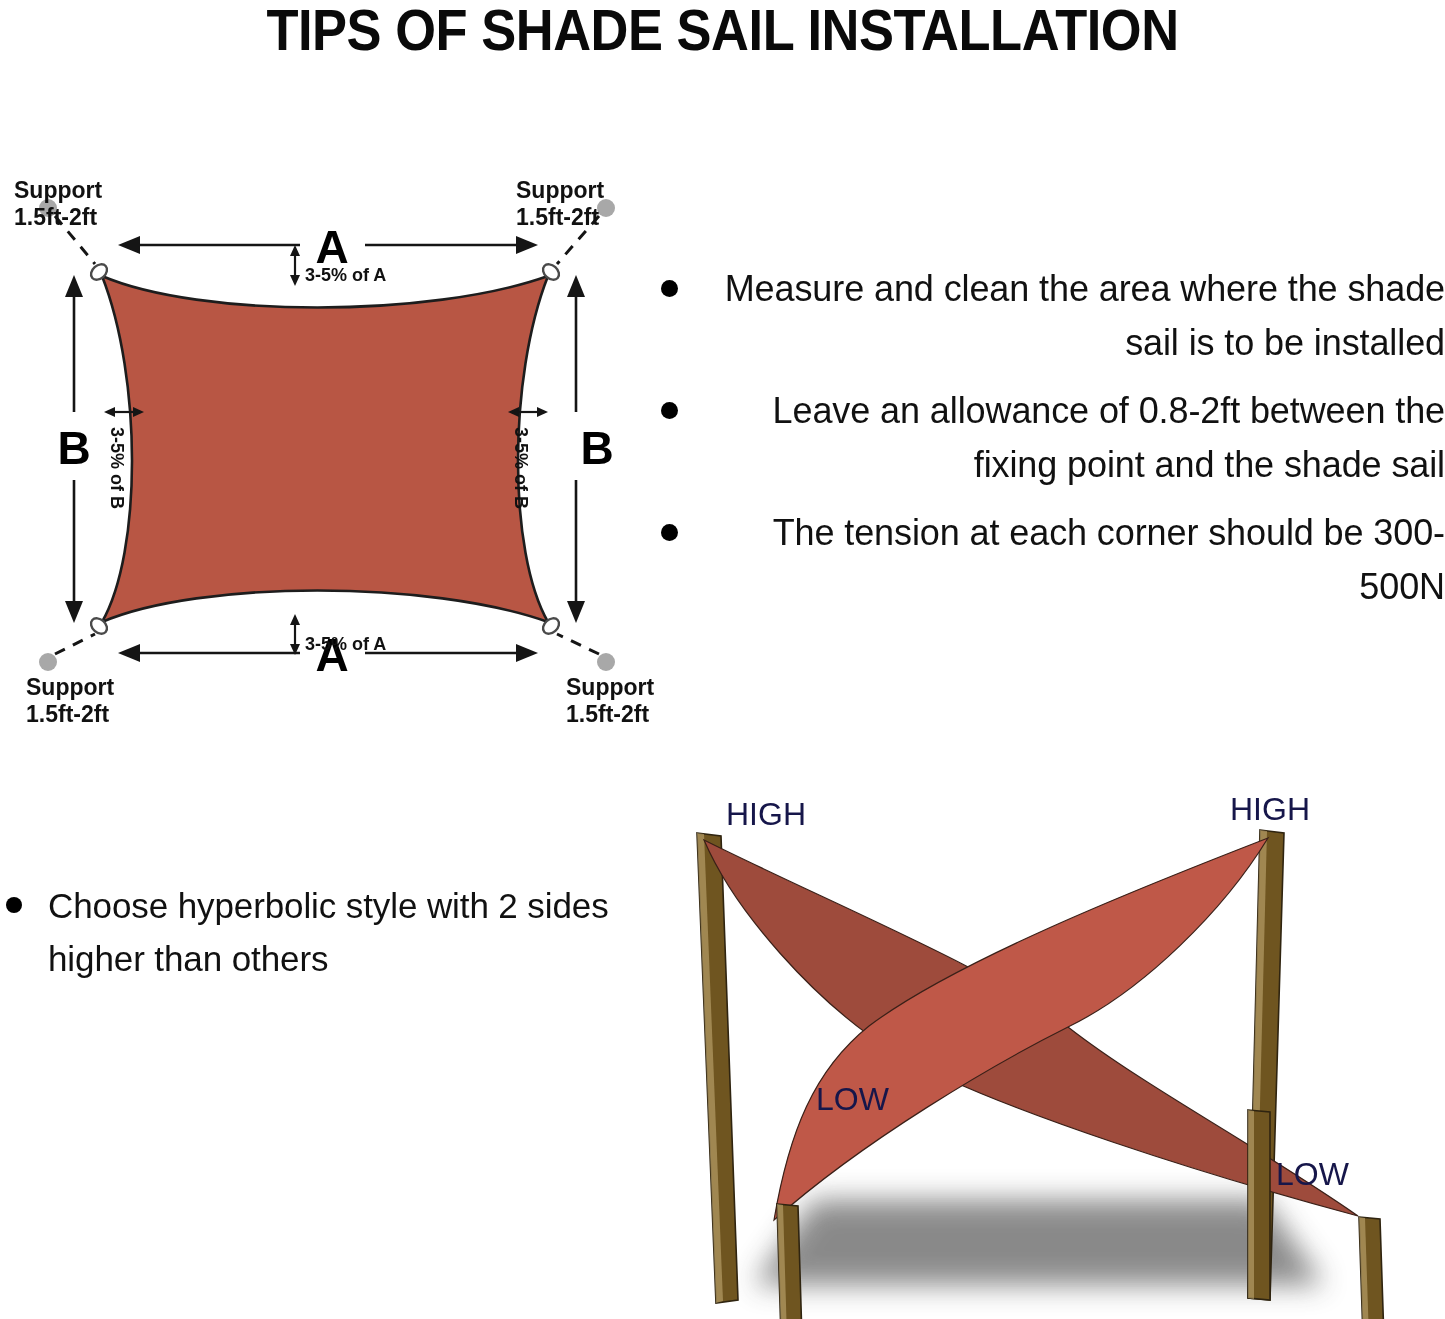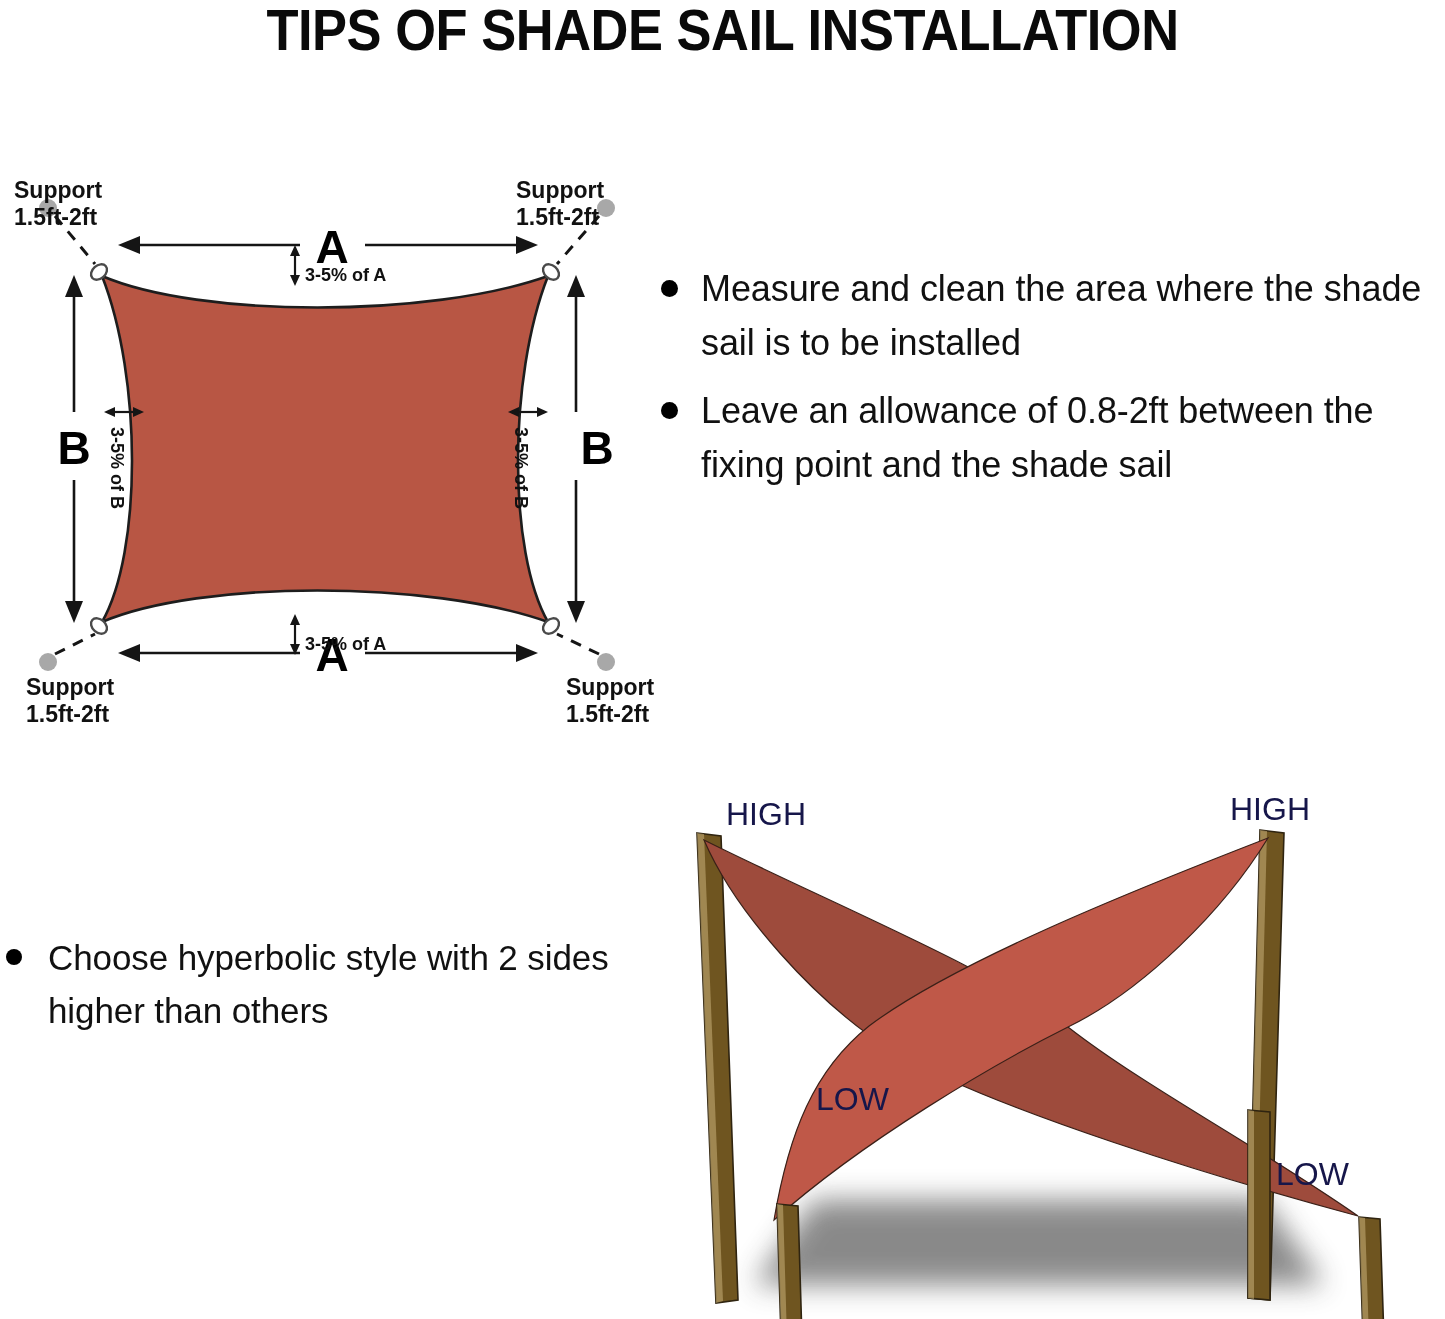--- a/index.html
+++ b/index.html
@@ -30,22 +30,22 @@
     transform: scaleX(0.92);
     transform-origin: center top;
     white-space: nowrap;
     color: #0a0a0a;
   }
 
   
   .panel { position: absolute; }
 
   #rect-diagram { left: 0px;  top: 150px;  width: 660px;  height: 600px; }
-  #tips-right   { left: 645px; top: 262px; width: 800px;  height: 410px; }
-  #tips-bottom  { left: 0px;  top: 932px;  width: 640px;  height: 340px; }
+  #tips-right   { left: 645px; top: 262px; width: 800px;  height: 410px; text-align: right; }
+  #tips-bottom  { left: 0px;  top: 880px;  width: 640px;  height: 340px; }
   #hyper-diagram{ left: 664px; top: 780px; width: 785px;  height: 539px; text-align: center; }
 
   
   .bullets { list-style: none; margin: 0; padding: 0; }
   .bullets li {
     position: relative;
     padding-left: 56px;
     margin-bottom: 14px;
     font-size: 36px;
     line-height: 1.50;
@@ -180,20 +180,24 @@
 <div class="panel" id="tips-right">
   <ul class="bullets">
     <li>
       <span class="dot"></span>
       <span>Measure and clean the area where the shade sail is to be installed</span>
     </li>
     <li>
       <span class="dot"></span>
       <span>Leave an allowance of 0.8-2ft between the fixing point and the shade sail</span>
     </li>
+    <li>
+      <span class="dot"></span>
+      <span>The tension at each corner should be 300-500N</span>
+    </li>
   </ul>
 </div>
 
 <div class="panel" id="tips-bottom">
   <ul class="bullets">
     <li>
       <span class="dot"></span>
       <span>Choose hyperbolic style with 2 sides higher than others</span>
     </li>
   </ul>

